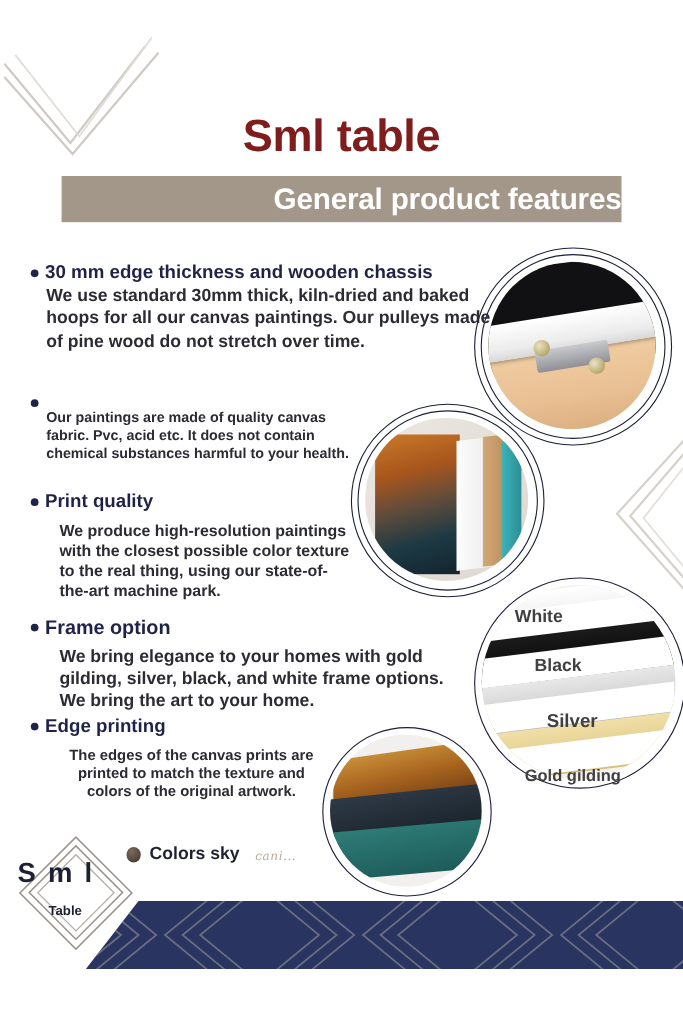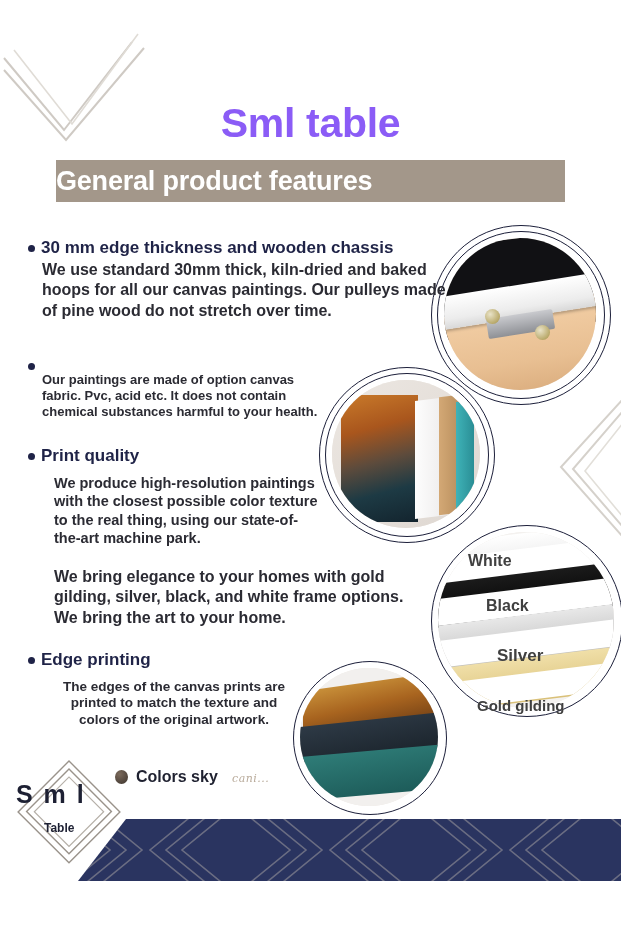--- a/index.html
+++ b/index.html
@@ -33,32 +33,32 @@
     pointer-events: none;
   }
 
   
   .title {
     position: absolute;
     left: 0; right: 0; top: 100px;
     text-align: center;
     font-size: 41px;
     font-weight: bold;
-    color: #8b5cf6;
+    color: #7f1d1d;
     letter-spacing: -0.3px;
   }
   .subtitle-bar {
     position: absolute;
     left: 56px; top: 160px;
     width: 509px; height: 42px;
     background: #a3978a;
   }
   .subtitle-bar .subtitle-text {
     display: block;
-    text-align: left;
+    text-align: right;
     line-height: 42px;
     color: #ffffff;
     font-size: 27px;
     font-weight: bold;
     letter-spacing: -0.2px;
   }
 
   
   .features { position: absolute; left: 0; top: 0; width: 621px; }
   .feature { position: absolute; }
@@ -337,32 +337,36 @@
         <span class="bullet"></span>
         <span>30 mm edge thickness and wooden chassis</span>
       </div>
       <div class="feat-body">We use standard 30mm thick, kiln-dried and baked hoops for all our canvas paintings. Our pulleys made of pine wood do not stretch over time.</div>
     </div>
 
     <div class="feature f2">
       <div class="feat-head">
         <span class="bullet"></span>
       </div>
-      <div class="feat-body">Our paintings are made of option canvas fabric. Pvc, acid etc. It does not contain chemical substances harmful to your health.</div>
+      <div class="feat-body">Our paintings are made of quality canvas fabric. Pvc, acid etc. It does not contain chemical substances harmful to your health.</div>
     </div>
 
     <div class="feature f3">
       <div class="feat-head">
         <span class="bullet"></span>
         <span>Print quality</span>
       </div>
       <div class="feat-body">We produce high-resolution paintings with the closest possible color texture to the real thing, using our state-of-the-art machine park.</div>
     </div>
 
     <div class="feature f4">
+      <div class="feat-head">
+        <span class="bullet"></span>
+        <span>Frame option</span>
+      </div>
       <div class="feat-body">We bring elegance to your homes with gold gilding, silver, black, and white frame options. We bring the art to your home.</div>
     </div>
 
     <div class="feature f5">
       <div class="feat-head">
         <span class="bullet"></span>
         <span>Edge printing</span>
       </div>
       <div class="feat-body">The edges of the canvas prints are printed to match the texture and colors of the original artwork.</div>
     </div>

